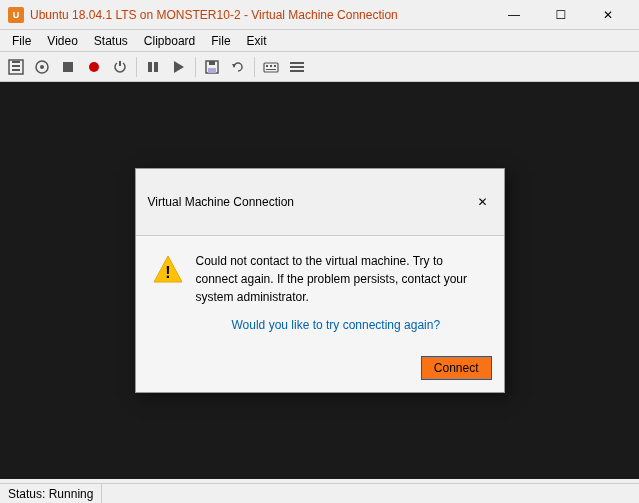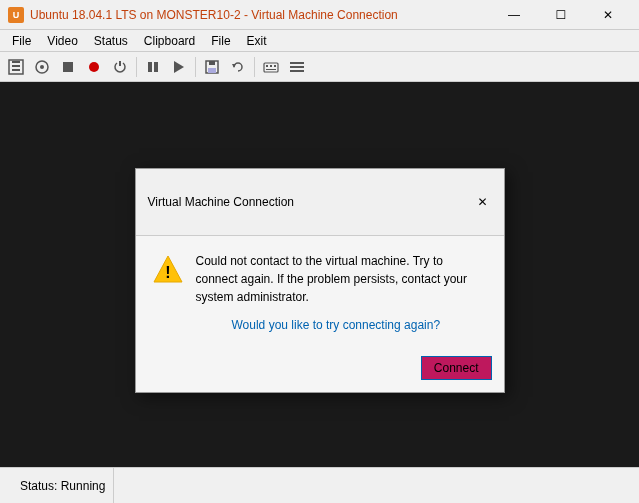--- a/index.html
+++ b/index.html
@@ -206,30 +206,30 @@
       border: 1px solid #999;
       background: #f0f0f0;
       cursor: pointer;
       font-size: 12px;
       display: flex;
       align-items: center;
       justify-content: center;
     }
     .dialog-btn.primary {
       border-color: #0063b1;
-      background: #be185d;
+      background: #f97316;
     }
 
     
     .status-bar {
       background: #f0f0f0;
-      height: 36px;
-      display: flex;
-      align-items: center;
-      padding: 0 12px;
+      height: 20px;
+      display: flex;
+      align-items: center;
+      padding: 0 0;
       border-top: 1px solid #ccc;
       font-size: 12px;
       position: absolute;
       bottom: 0;
       left: 0;
       right: 0;
     }
     .status-item {
       padding: 0 8px;
       border-right: 1px solid #ccc;

